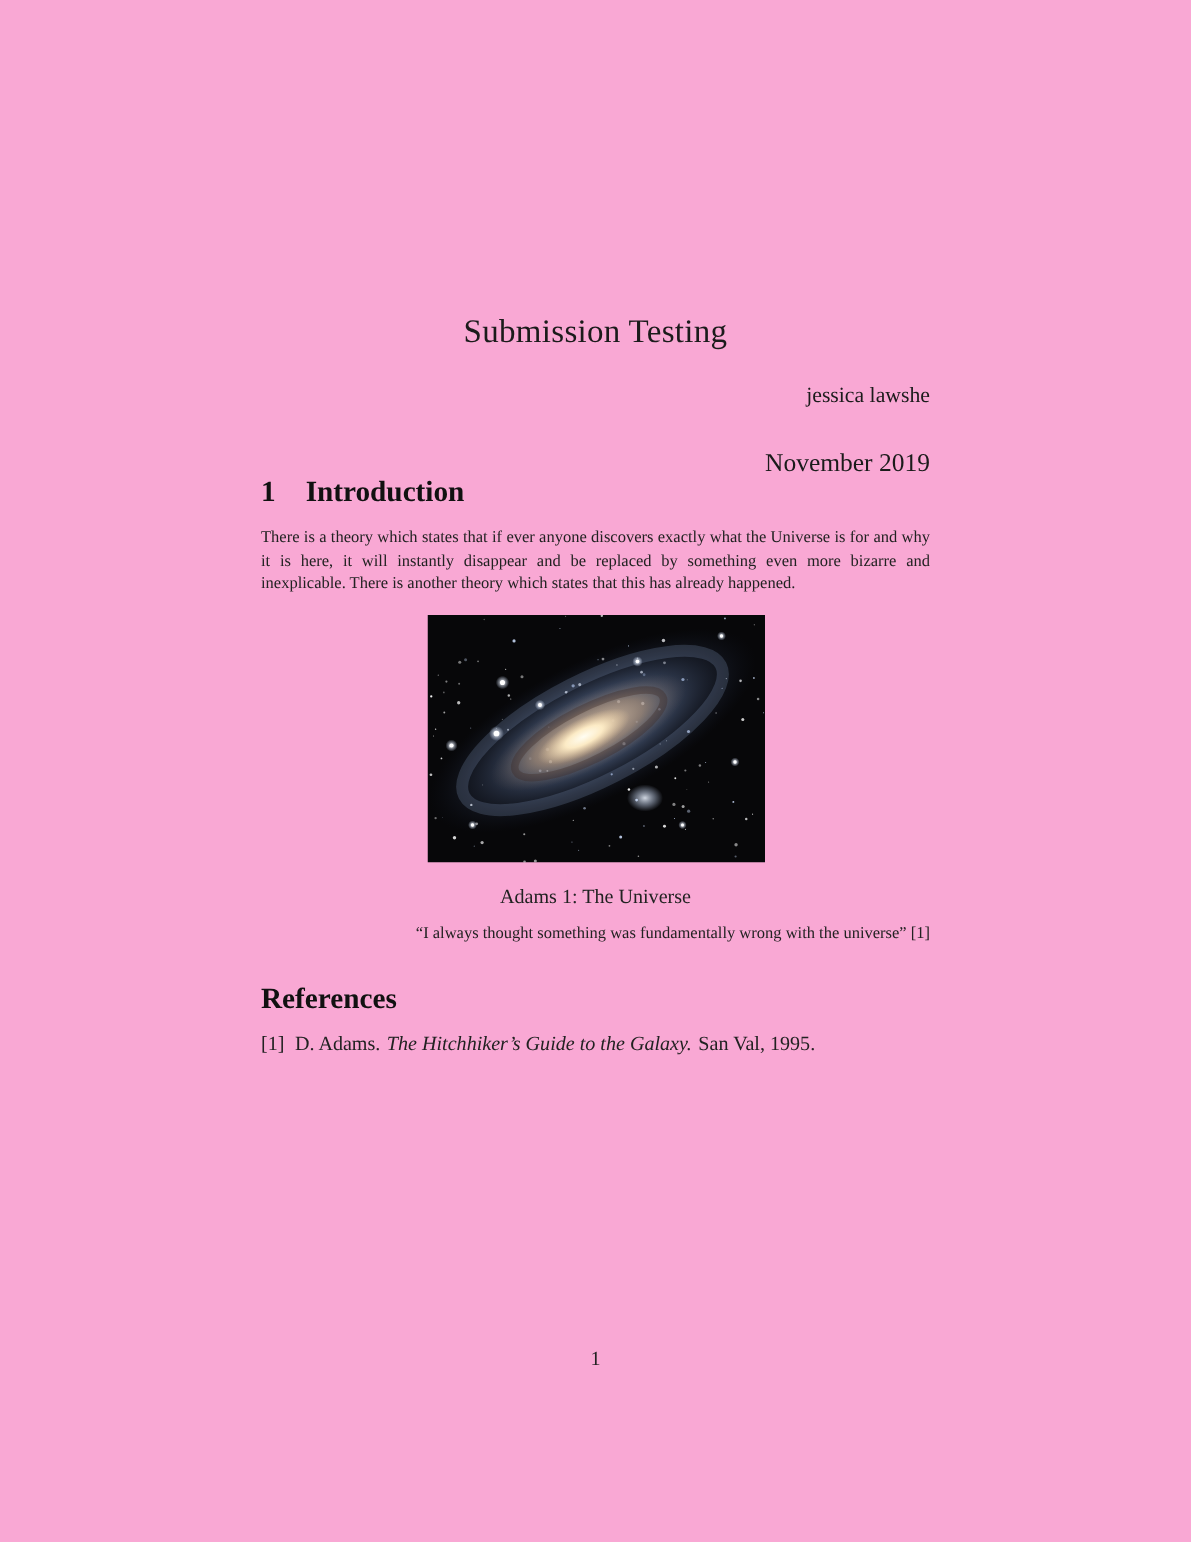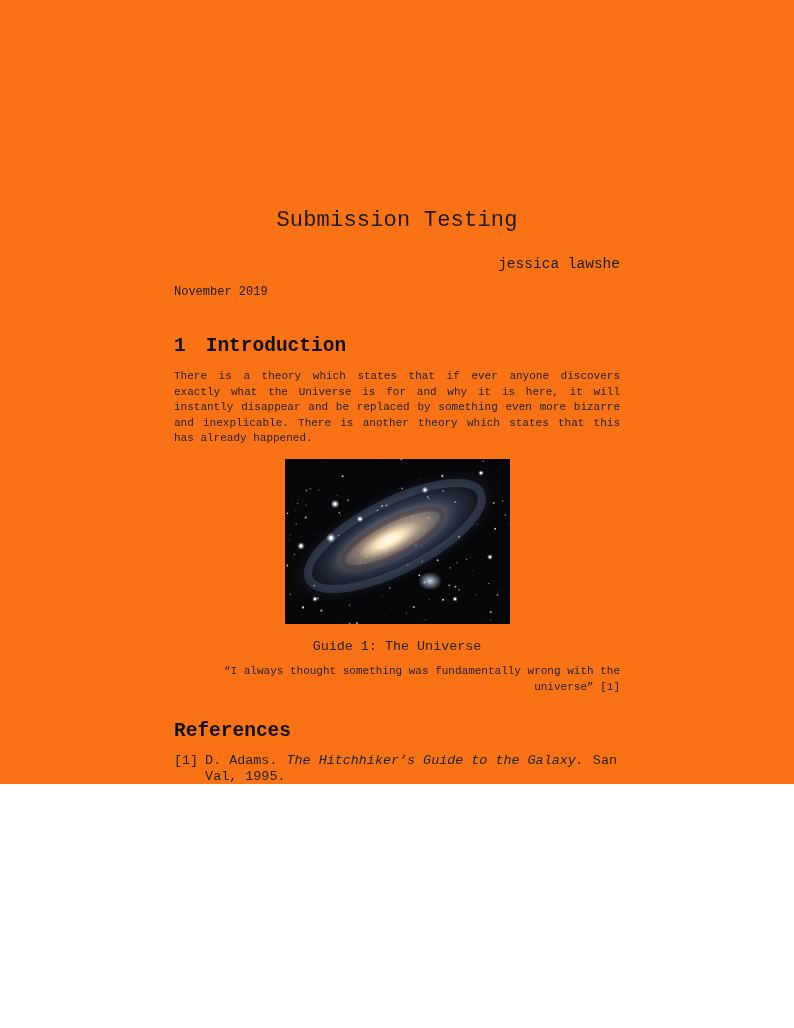--- a/index.html
+++ b/index.html
@@ -1,24 +1,24 @@
 <!DOCTYPE html>
 <html><head>
 <meta charset="utf-8">
 <style>
   * { margin: 0; padding: 0; box-sizing: border-box; }
   html, body { background: #ffffff; }
   .page {
     position: relative;
     width: 794px;
-    height: 784px;
-    background: #f97316;
+    height: 1028px;
+    background: #f9a8d4;
     margin: 0 auto;
     overflow: hidden;
-    font-family: Liberation Mono, monospace;
+    font-family: Liberation Serif, serif;
     color: #1b1b1b;
   }
   .content {
     position: absolute;
     left: 174px;
     top: 0;
     width: 446px;
   }
   .doc-title {
     font-size: 22px;
@@ -28,30 +28,29 @@
     margin-top: 208px;
     letter-spacing: 0.2px;
   }
   .author {
     font-size: 14.5px;
     line-height: 17px;
     text-align: right;
     margin-top: 22px;
   }
   .date {
-    font-size: 12px;
+    font-size: 17px;
     line-height: 17px;
-    text-align: left;
-    margin-top: 11px;
+    text-align: right;
+    margin-top: 27px;
   }
   .sec {
     font-size: 19.5px;
     line-height: 23px;
     font-weight: bold;
-    margin-top: 34px;
     color: #111;
   }
   .sec .sec-num { display: inline-block; margin-right: 20px; }
   .sec--conclusion { margin-top: 41px; }
   .sec--refs { margin-top: 25px; }
   .body-text {
     font-size: 11px;
     line-height: 15.6px;
     text-align: justify;
     margin-top: 11px;
@@ -266,21 +265,21 @@
           <circle cx="196" cy="14" r="3" fill="url(#gStar)"></circle>
             <circle cx="196" cy="14" r="1.1" fill="#fff"></circle>
           <circle cx="205" cy="98" r="3" fill="url(#gStar)"></circle>
             <circle cx="205" cy="98" r="1.1" fill="#fff"></circle>
           <circle cx="30" cy="140" r="3" fill="url(#gStar)"></circle>
             <circle cx="30" cy="140" r="1.1" fill="#fff"></circle>
           <circle cx="170" cy="140" r="2.8" fill="url(#gStar)"></circle>
             <circle cx="170" cy="140" r="1" fill="#fff"></circle>
         </g>
       </svg>
-      <figcaption class="caption">Guide 1: The Universe</figcaption>
+      <figcaption class="caption">Adams 1: The Universe</figcaption>
     </figure>
 
 
     <p class="body-text quote">“I always thought something was fundamentally wrong with the universe” [1]</p>
 
     <h2 class="sec sec--refs">References</h2>
 
     <p class="ref-item">
       <span class="ref-label">[1]</span>
       <span class="ref-body">

